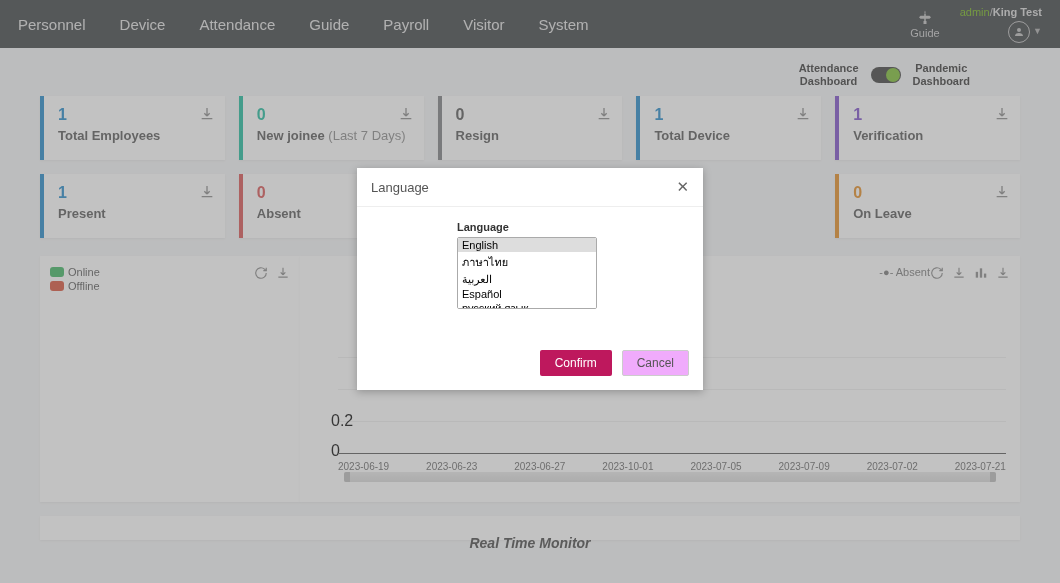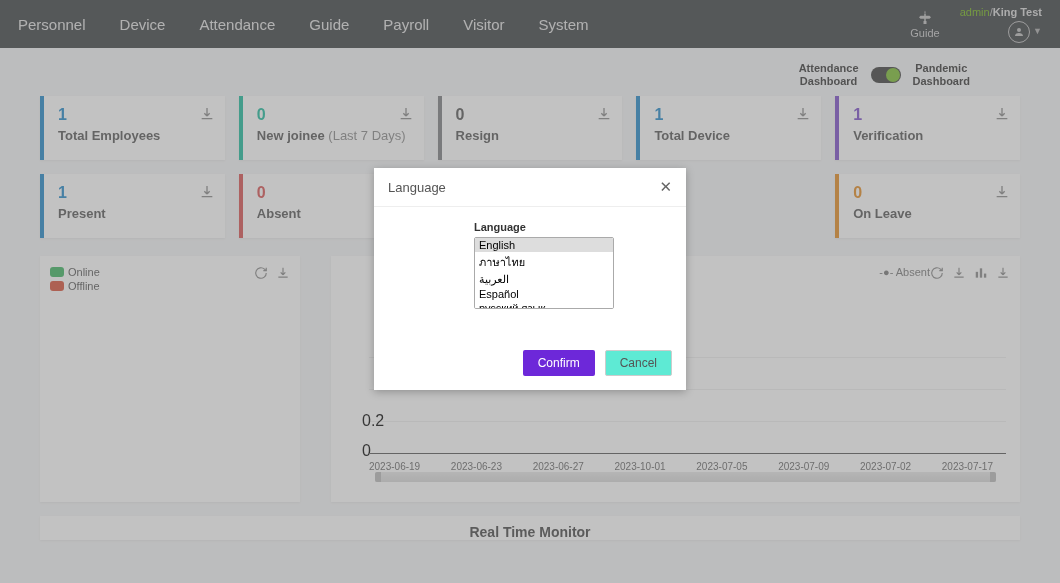--- a/index.html
+++ b/index.html
@@ -39,21 +39,21 @@
   .card .dl { position: absolute; right: 10px; top: 10px; color: #888; }
   .c-blue { border-color: #2088c9; } .c-blue .val { color: #2088c9; }
   .c-teal { border-color: #1bbb9c; } .c-teal .val { color: #1bbb9c; }
   .c-gray { border-color: #7a7d80; } .c-gray .val { color: #555; }
   .c-purple { border-color: #7a4bc8; } .c-purple .val { color: #7a4bc8; }
   .c-red { border-color: #d94f4f; } .c-red .val { color: #d94f4f; }
   .c-orange { border-color: #e68a1e; } .c-orange .val { color: #e68a1e; }
   .sub { font-weight: 400; font-size: 13px; color: #888; }
 
   
-  .panels { display: grid; grid-template-columns: 260px 1fr; gap: 31px; }
+  .panels { display: grid; grid-template-columns: 260px 1fr; gap: 0; }
   .panel { background: #fff; box-shadow: 0 1px 2px rgba(0,0,0,0.06); padding: 10px 14px; position: relative; height: 246px; }
   .panel-title { font-size: 16px; font-weight: 700; color: #444; }
   .legend { position: absolute; left: 10px; top: 10px; font-size: 11px; color: #555; }
   .legend-item { display: flex; align-items: center; gap: 4px; margin-bottom: 2px; }
   .swatch { width: 14px; height: 10px; border-radius: 3px; }
   .sw-online { background: #3bb55f; }
   .sw-offline { background: #d94f35; }
   .panel-actions { position: absolute; right: 10px; top: 10px; display: flex; gap: 8px; color: #888; font-size: 14px; }
   .panel-actions span { cursor: pointer; }
 
@@ -64,45 +64,45 @@
   .pie-label-off { position: absolute; bottom: -10px; right: 0; font-size: 11px; color: #d94f35; }
   .pie-line { position:absolute; width:20px; height:1px; background:#888; }
   .pl1 { top: 2px; right: 58px; transform: rotate(-20deg);}
   .pl2 { bottom: -2px; right: 50px; transform: rotate(20deg);}
 
   
   .chart-legend { position:absolute; right: 90px; top: 10px; font-size: 11px; color:#777; }
   .chart-area { position: absolute; left: 14px; right: 14px; bottom: 20px; top: 50px; }
   .ytick { position:absolute; left:0;margin-left:17px; }
   .gridline { position:absolute; left:24px; right:0; border-top:1px solid #eee; }
-  .xaxis { position:absolute; left:24px; right:13px; bottom:10px; display:flex; justify-content:space-between; font-size:10px; color:#666; }
+  .xaxis { position:absolute; left:24px; right:0; bottom:10px; display:flex; justify-content:space-between; font-size:10px; color:#666; }
   .baseline { position:absolute; left:24px; right:0; bottom:28px; border-top:1px solid #555; }
   .scrollbar { position:absolute; left:30px; right:10px; bottom:0; height:10px; background:linear-gradient(#e8e8e8,#d8d8d8); border-radius:2px; }
   .scrollbar::before, .scrollbar::after { content:""; position:absolute; width:6px; height:10px; background:#bbb; top:0; }
   .scrollbar::before { left:0; border-radius:2px 0 0 2px;}
   .scrollbar::after { right:0; border-radius:0 2px 2px 0;}
 
   
   .peek { background:#fff; margin-top:14px; height:24px; box-shadow: 0 1px 2px rgba(0,0,0,0.06); position:relative; }
-  .peek-title { position:absolute; left:50%; transform:translateX(-50%); top:8px; font-size:14px; font-weight:700; color:#444; }
+  .peek-title { position:absolute; left:50%; transform:translateX(-50%); top:19px; font-size:14px; font-weight:700; color:#444;font-style:italic; }
 
   
   .overlay { position:absolute; inset:0; background:rgba(120,120,120,0.45); display:flex; align-items:flex-start; justify-content:center; padding-top:168px;}
-  .modal { width: 312px; background:#fff; box-shadow:0 2px 8px rgba(0,0,0,0.25); }
+  .modal { width: 346px; background:#fff; box-shadow:0 2px 8px rgba(0,0,0,0.25); }
   .modal-head { display:flex; justify-content:space-between; align-items:center; padding:10px 14px; border-bottom:1px solid #eee; font-size:13px; color:#555;}
   .modal-close { cursor:pointer; color:#666; font-size:15px;}
   .modal-body { padding: 14px 0 30px 100px; }
   .modal-label { font-size:11px; font-weight:700; color:#333; margin-bottom:4px; display:block;}
   .lang-select { width: 140px; height: 72px; border:1px solid #aaa; font-size:11px; overflow-y:auto; background:#fff;}
   .lang-select option { padding:1px 4px; }
   .lang-select option.selected { background:#ddd; }
   .modal-foot { display:flex; justify-content:flex-end; gap:10px; padding: 10px 14px 14px; }
   .btn { font-size:12px; padding:5px 14px; border-radius:2px; cursor:pointer; border:1px solid transparent;}
-  .btn-confirm { background:#6d28d9; color:#fff; }
-  .btn-cancel { background:#5eead4; color:#555; border-color:#ccc; }
+  .btn-confirm { background:#be185d; color:#fff; }
+  .btn-cancel { background:#f0abfc; color:#555; border-color:#ccc; }
   svg { display:block; }
 </style>
 </head>
 <body>
 
 <div class="topnav">
   <div class="navitems">
     <span>Personnel</span>
     <span>Device</span>
     <span>Attendance</span>
@@ -282,21 +282,21 @@
         <div class="ytick" style="bottom:22px;">0</div>
         <div class="baseline"></div>
         <div class="xaxis" id="xaxis">
             <span>2023-06-19</span>
             <span>2023-06-23</span>
             <span>2023-06-27</span>
             <span>2023-10-01</span>
             <span>2023-07-05</span>
             <span>2023-07-09</span>
             <span>2023-07-02</span>
-            <span>2023-07-17</span>
+            <span>2023-07-21</span>
           </div>
         <div class="scrollbar"></div>
       </div>
     </div>
   </div>
 
   <div class="peek">
     <span class="peek-title">Real Time Monitor</span>
   </div>
 </div>

